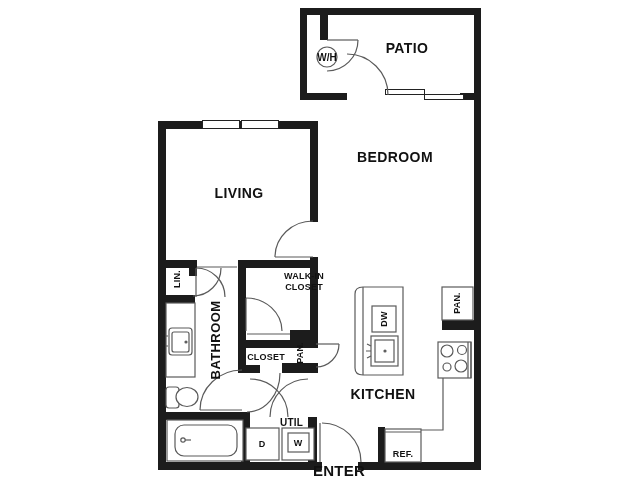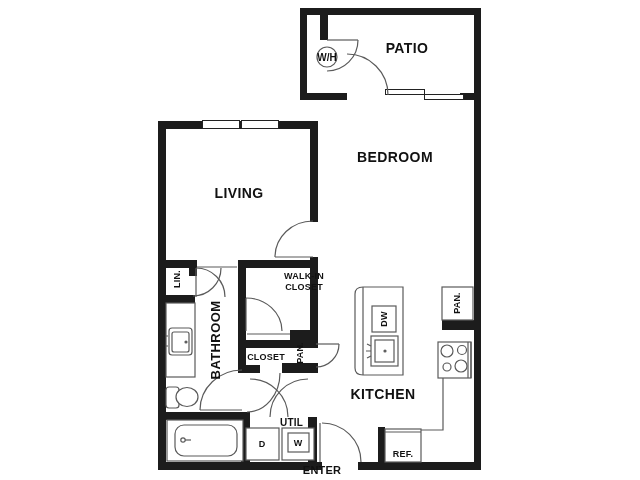--- a/index.html
+++ b/index.html
@@ -180,15 +180,15 @@
 
   <div class="lbl small rot" style="left:177px;top:279px;">LIN.</div>
   <div class="lbl small rot" style="left:300px;top:353px;">PAN.</div>
   <div class="lbl small rot" style="left:457px;top:303px;">PAN.</div>
   <div class="lbl small rot" style="left:384px;top:319px;">DW</div>
 
   <div class="lbl tiny" style="left:327px;top:57px;">W/H</div>
   <div class="lbl small" style="left:262px;top:444px;">D</div>
   <div class="lbl small" style="left:298px;top:443px;">W</div>
   <div class="lbl small" style="left:403px;top:446px;margin-top:8px;">REF.</div>
-  <div class="lbl med" style="left:322px;top:470px;font-size:11px;">ENTER</div>
+  <div class="lbl med" style="left:339px;top:470px;font-size:15px;">ENTER</div>
 
 </div>
 
 </body></html>

